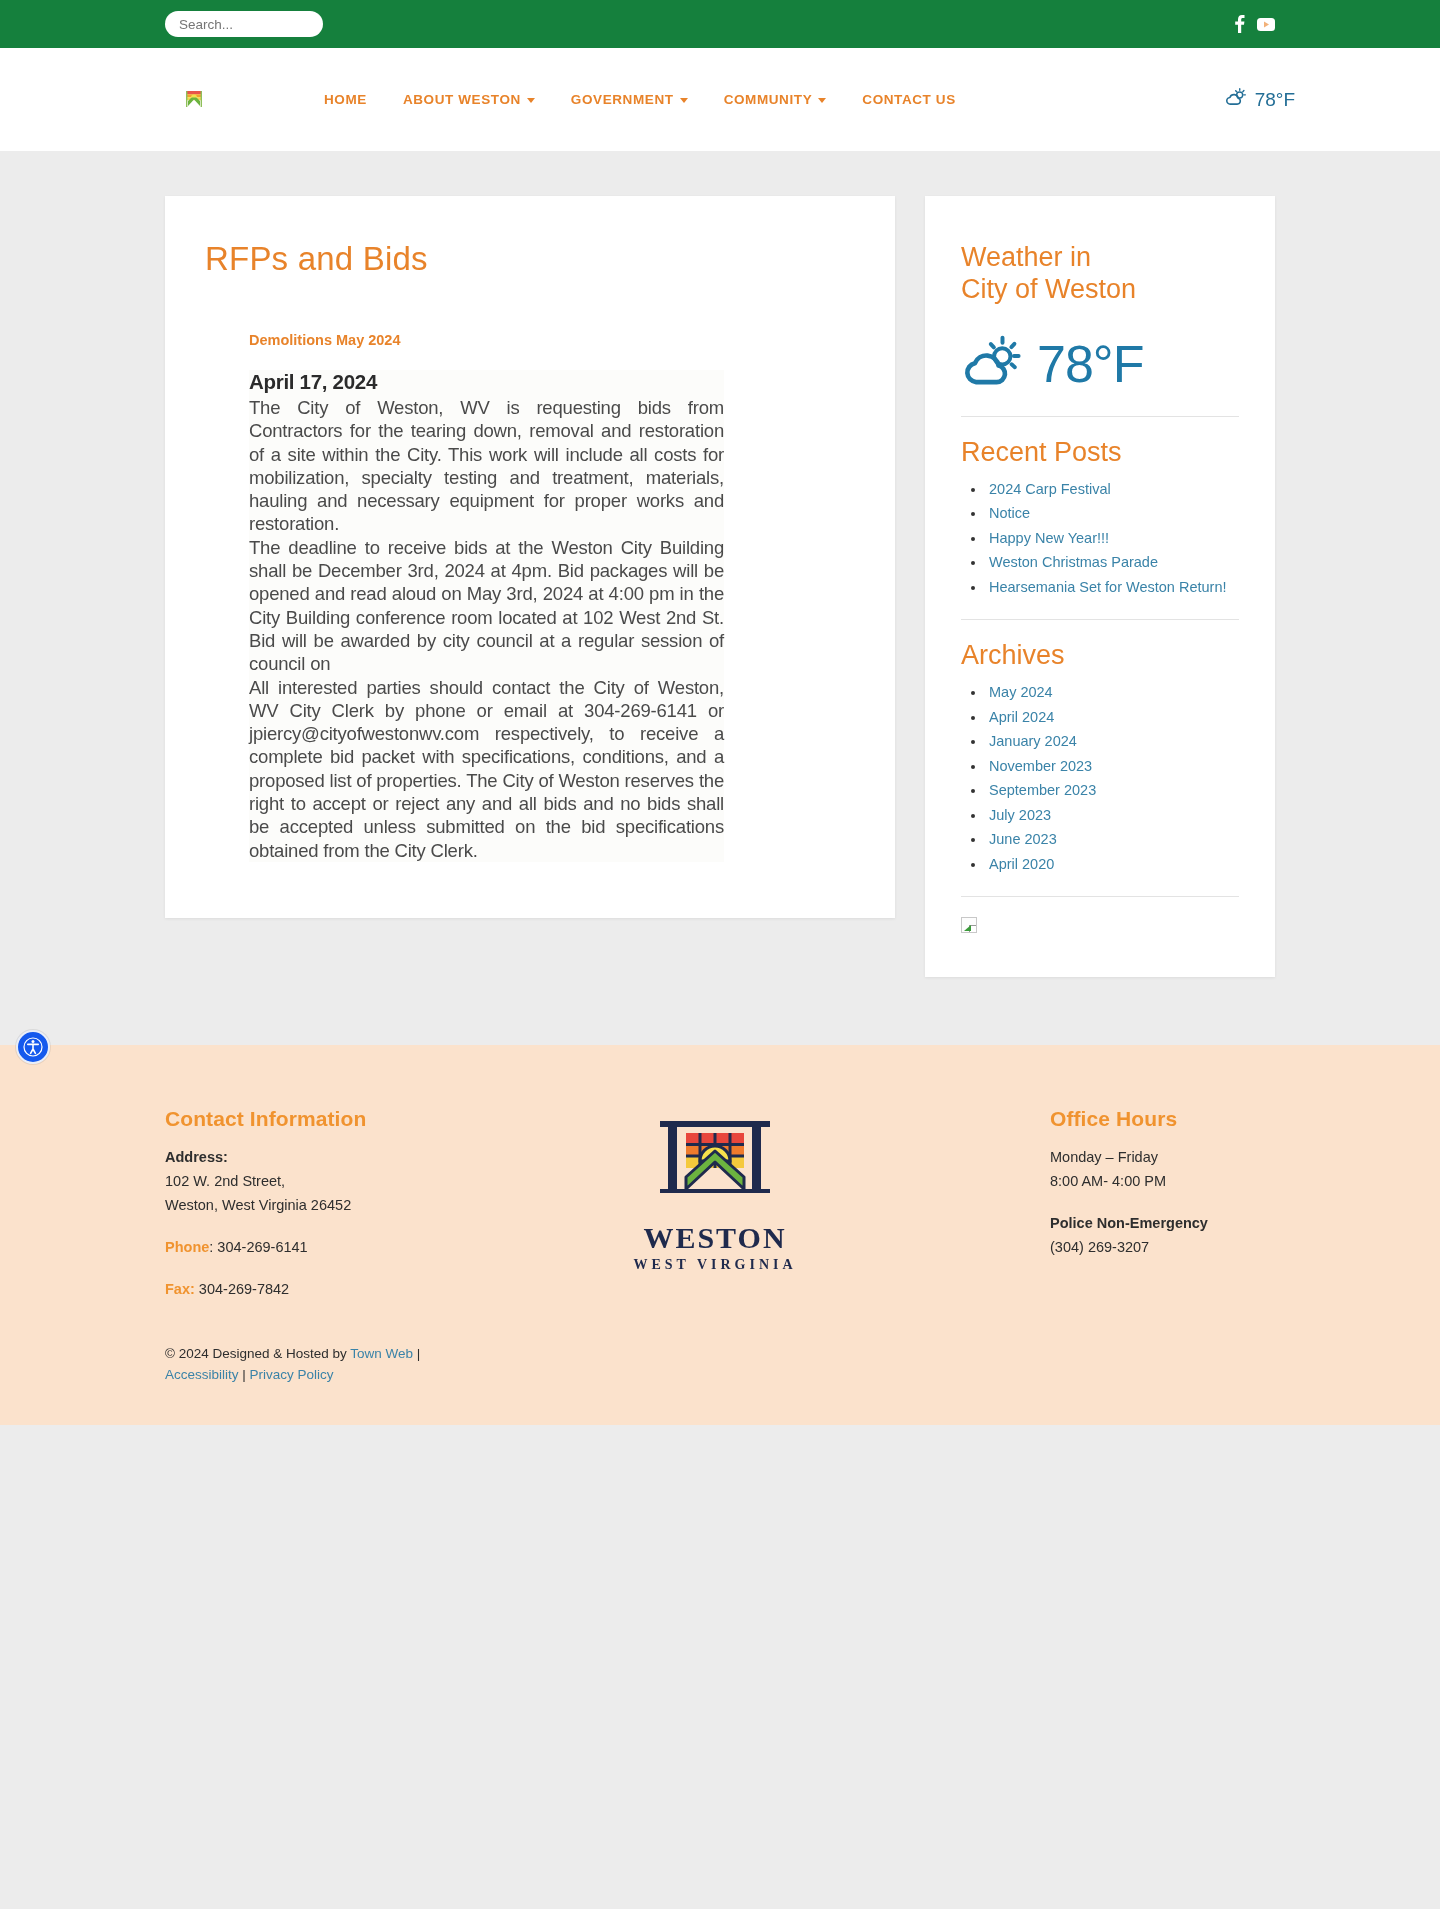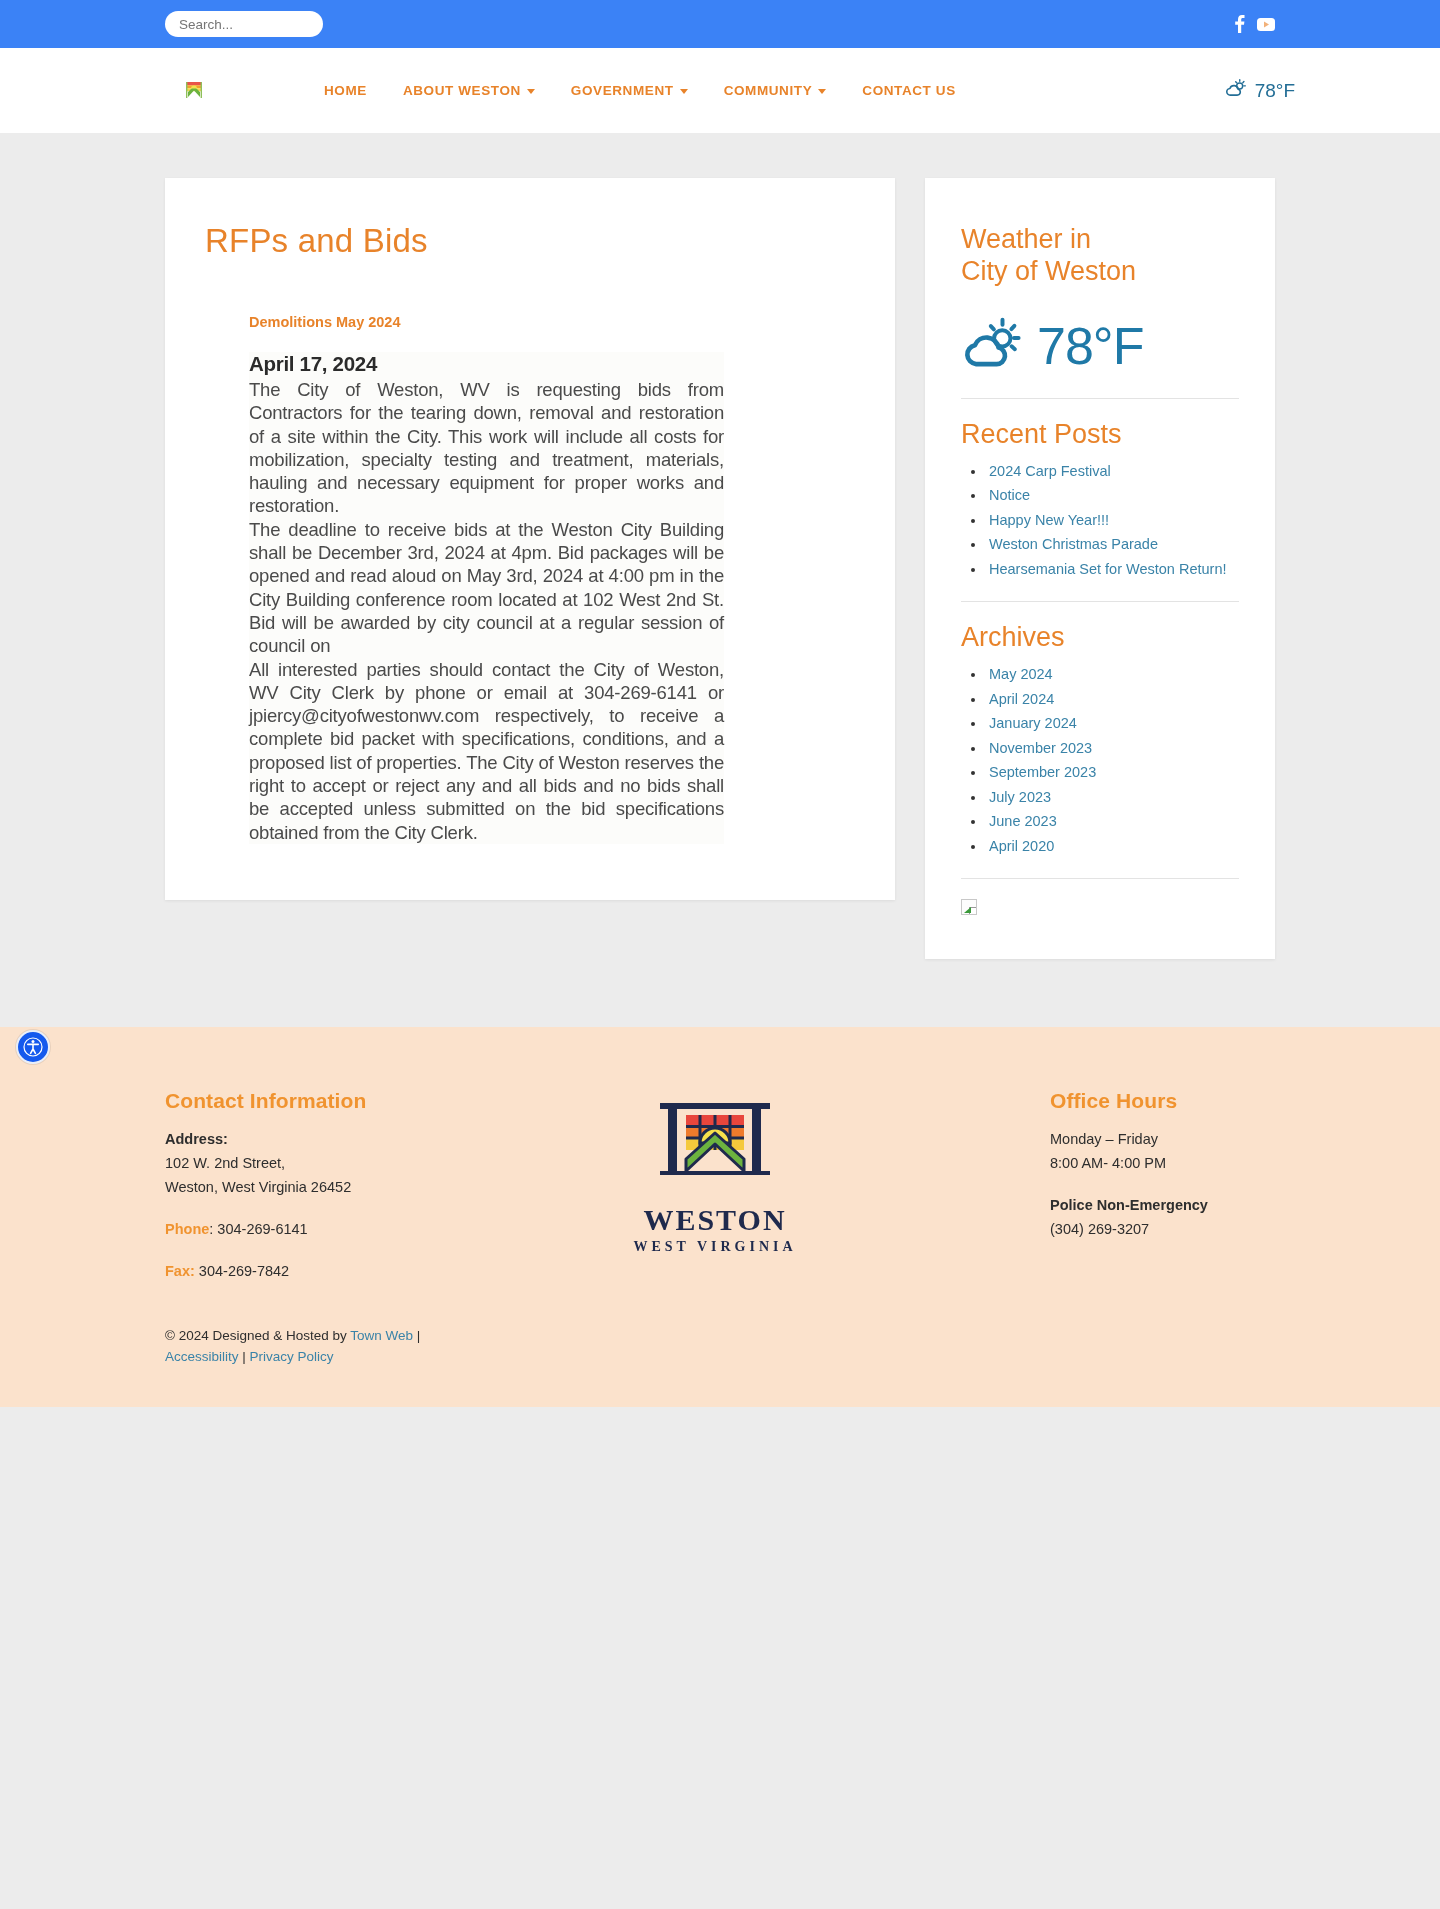--- a/index.html
+++ b/index.html
@@ -7,21 +7,21 @@
   body {
     font-family: "Liberation Sans", sans-serif;
     background: #ececec;
     color: #333;
     -webkit-font-smoothing: antialiased;
   }
 
   
   .topbar {
     height: 48px;
-    background: #3b82f6;
+    background: #15803d;
     display: flex;
     align-items: center;
     position: relative;
   }
   .search-wrap { margin-left: 165px; }
   .search-input {
     width: 158px;
     height: 26px;
     border: none;
     border-radius: 14px;
@@ -36,21 +36,21 @@
     position: absolute;
     right: 165px;
     display: flex;
     gap: 12px;
     align-items: center;
   }
   .social svg { display: block; }
 
   
   .header {
-    height: 85px;
+    height: 103px;
     background: #fff;
     display: flex;
     align-items: center;
     position: relative;
   }
   .brand-logo { margin-left: 180px; width: 28px; height: 28px; }
   .nav {
     display: flex;
     align-items: center;
     gap: 0;

